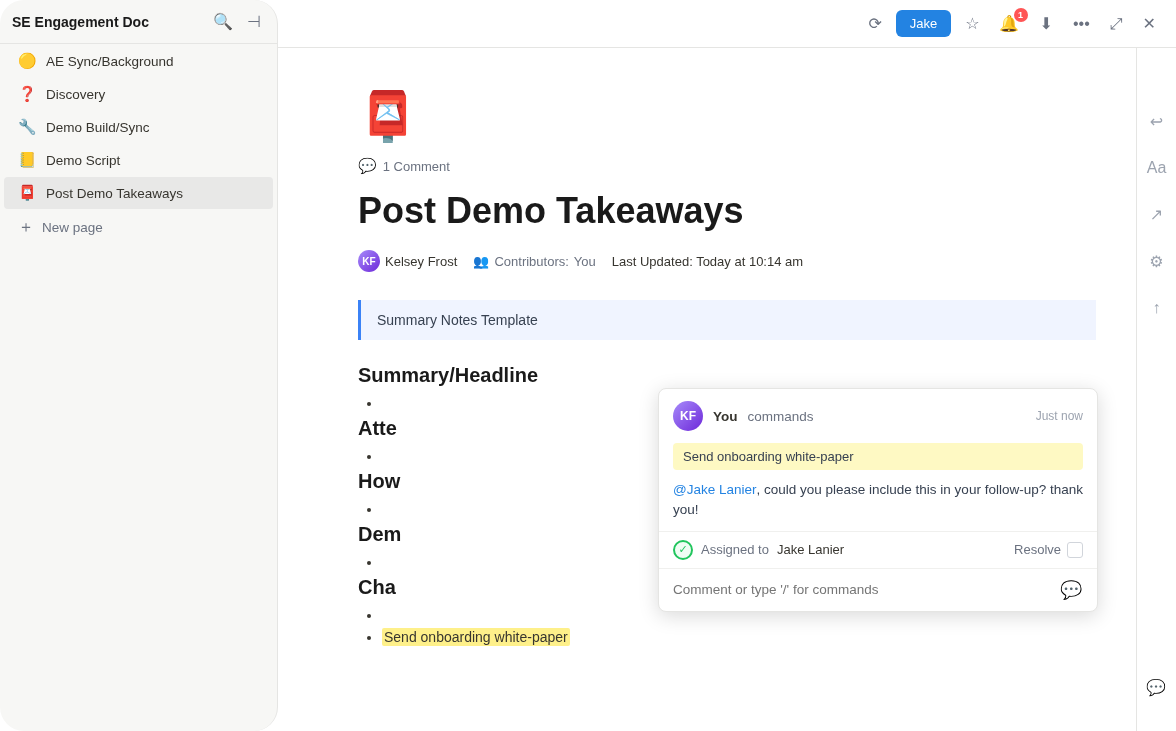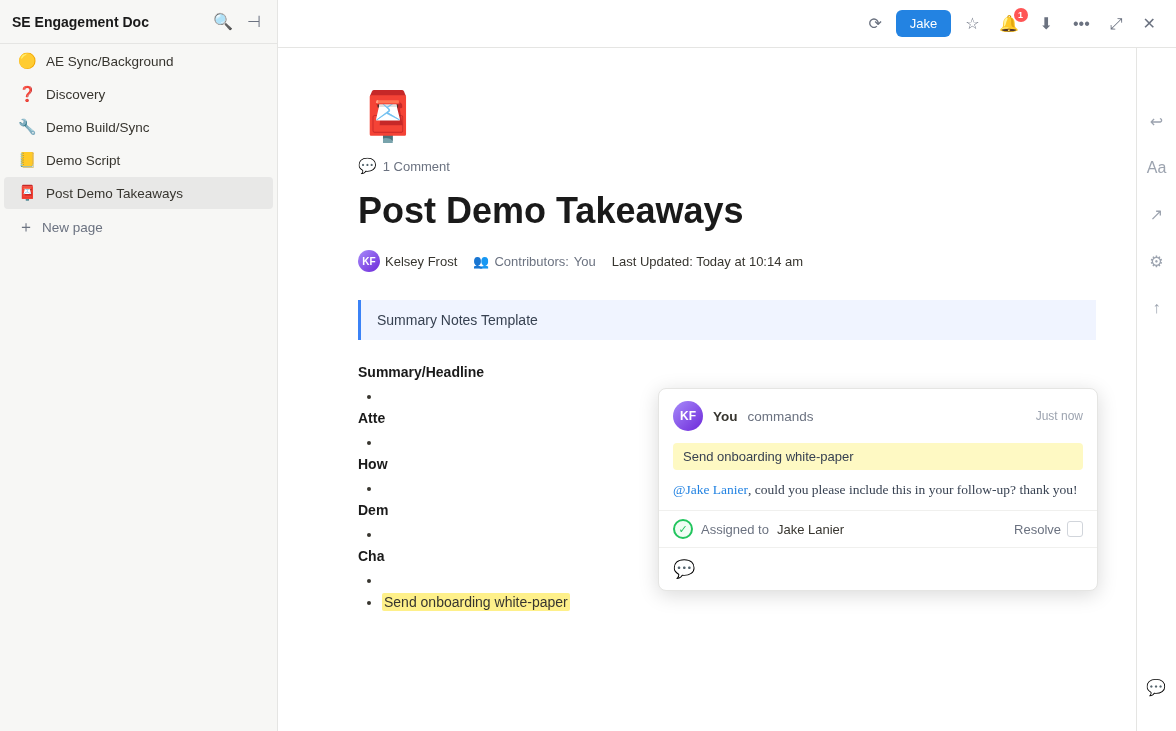--- a/index.html
+++ b/index.html
@@ -8,20 +8,21 @@
     
     #sidebar {
       width: 278px;
       min-width: 278px;
       background: #f7f7f5;
       border-right: 1px solid #e5e5e3;
       display: flex;
       flex-direction: column;
       height: 100%;
       overflow-y: auto;
+      border-radius: 24px;
     }
     #sidebar-header {
       display: flex;
       align-items: center;
       justify-content: space-between;
       padding: 10px 12px;
       border-bottom: 1px solid #e5e5e3;
     }
     #sidebar-title {
       font-size: 14px;
@@ -193,21 +194,21 @@
       background: #f0f4ff;
       border-left: 3px solid #3b82f6;
       padding: 12px 16px;
       border-radius: 0;
       margin-bottom: 24px;
       font-size: 14px;
       color: #374151;
     }
 
     .section-heading {
-      font-size: 14px;
+      font-size: 20px;
       font-weight: 600;
       color: #1a1a1a;
       margin-bottom: 8px;
       margin-top: 4px;
     }
     .bullet-item {
       margin-left: 24px;
       margin-bottom: 6px;
       font-size: 14px;
       color: #37352f;
@@ -299,21 +300,20 @@
       padding: 6px 10px;
       border-radius: 4px;
       font-size: 13px;
       color: #374151;
     }
     .comment-body {
       padding: 0 14px 10px;
       font-size: 13.5px;
       color: #374151;
       line-height: 1.5;
-      font-family: Liberation Serif, serif;
     }
     .mention { color: #2383e2; font-weight: 500; }
     .comment-footer {
       display: flex;
       align-items: center;
       justify-content: space-between;
       padding: 8px 14px;
       border-top: 1px solid #f0f0ee;
     }
     .assigned-row {
@@ -520,18 +520,19 @@
           <div class="check-circle">✓</div>
           <span>Assigned to</span>
           <span class="assignee-name">Jake Lanier</span>
         </div>
         <button class="resolve-btn">
           <span>Resolve</span>
           <div class="resolve-checkbox"></div>
         </button>
       </div>
       <div class="comment-input-row">
+        <input class="comment-input" type="text" placeholder="Comment or type '/' for commands" style="">
         <button class="send-btn">💬</button>
       </div>
     </div>
 
   </div>
 </div>
 
 </body></html>

